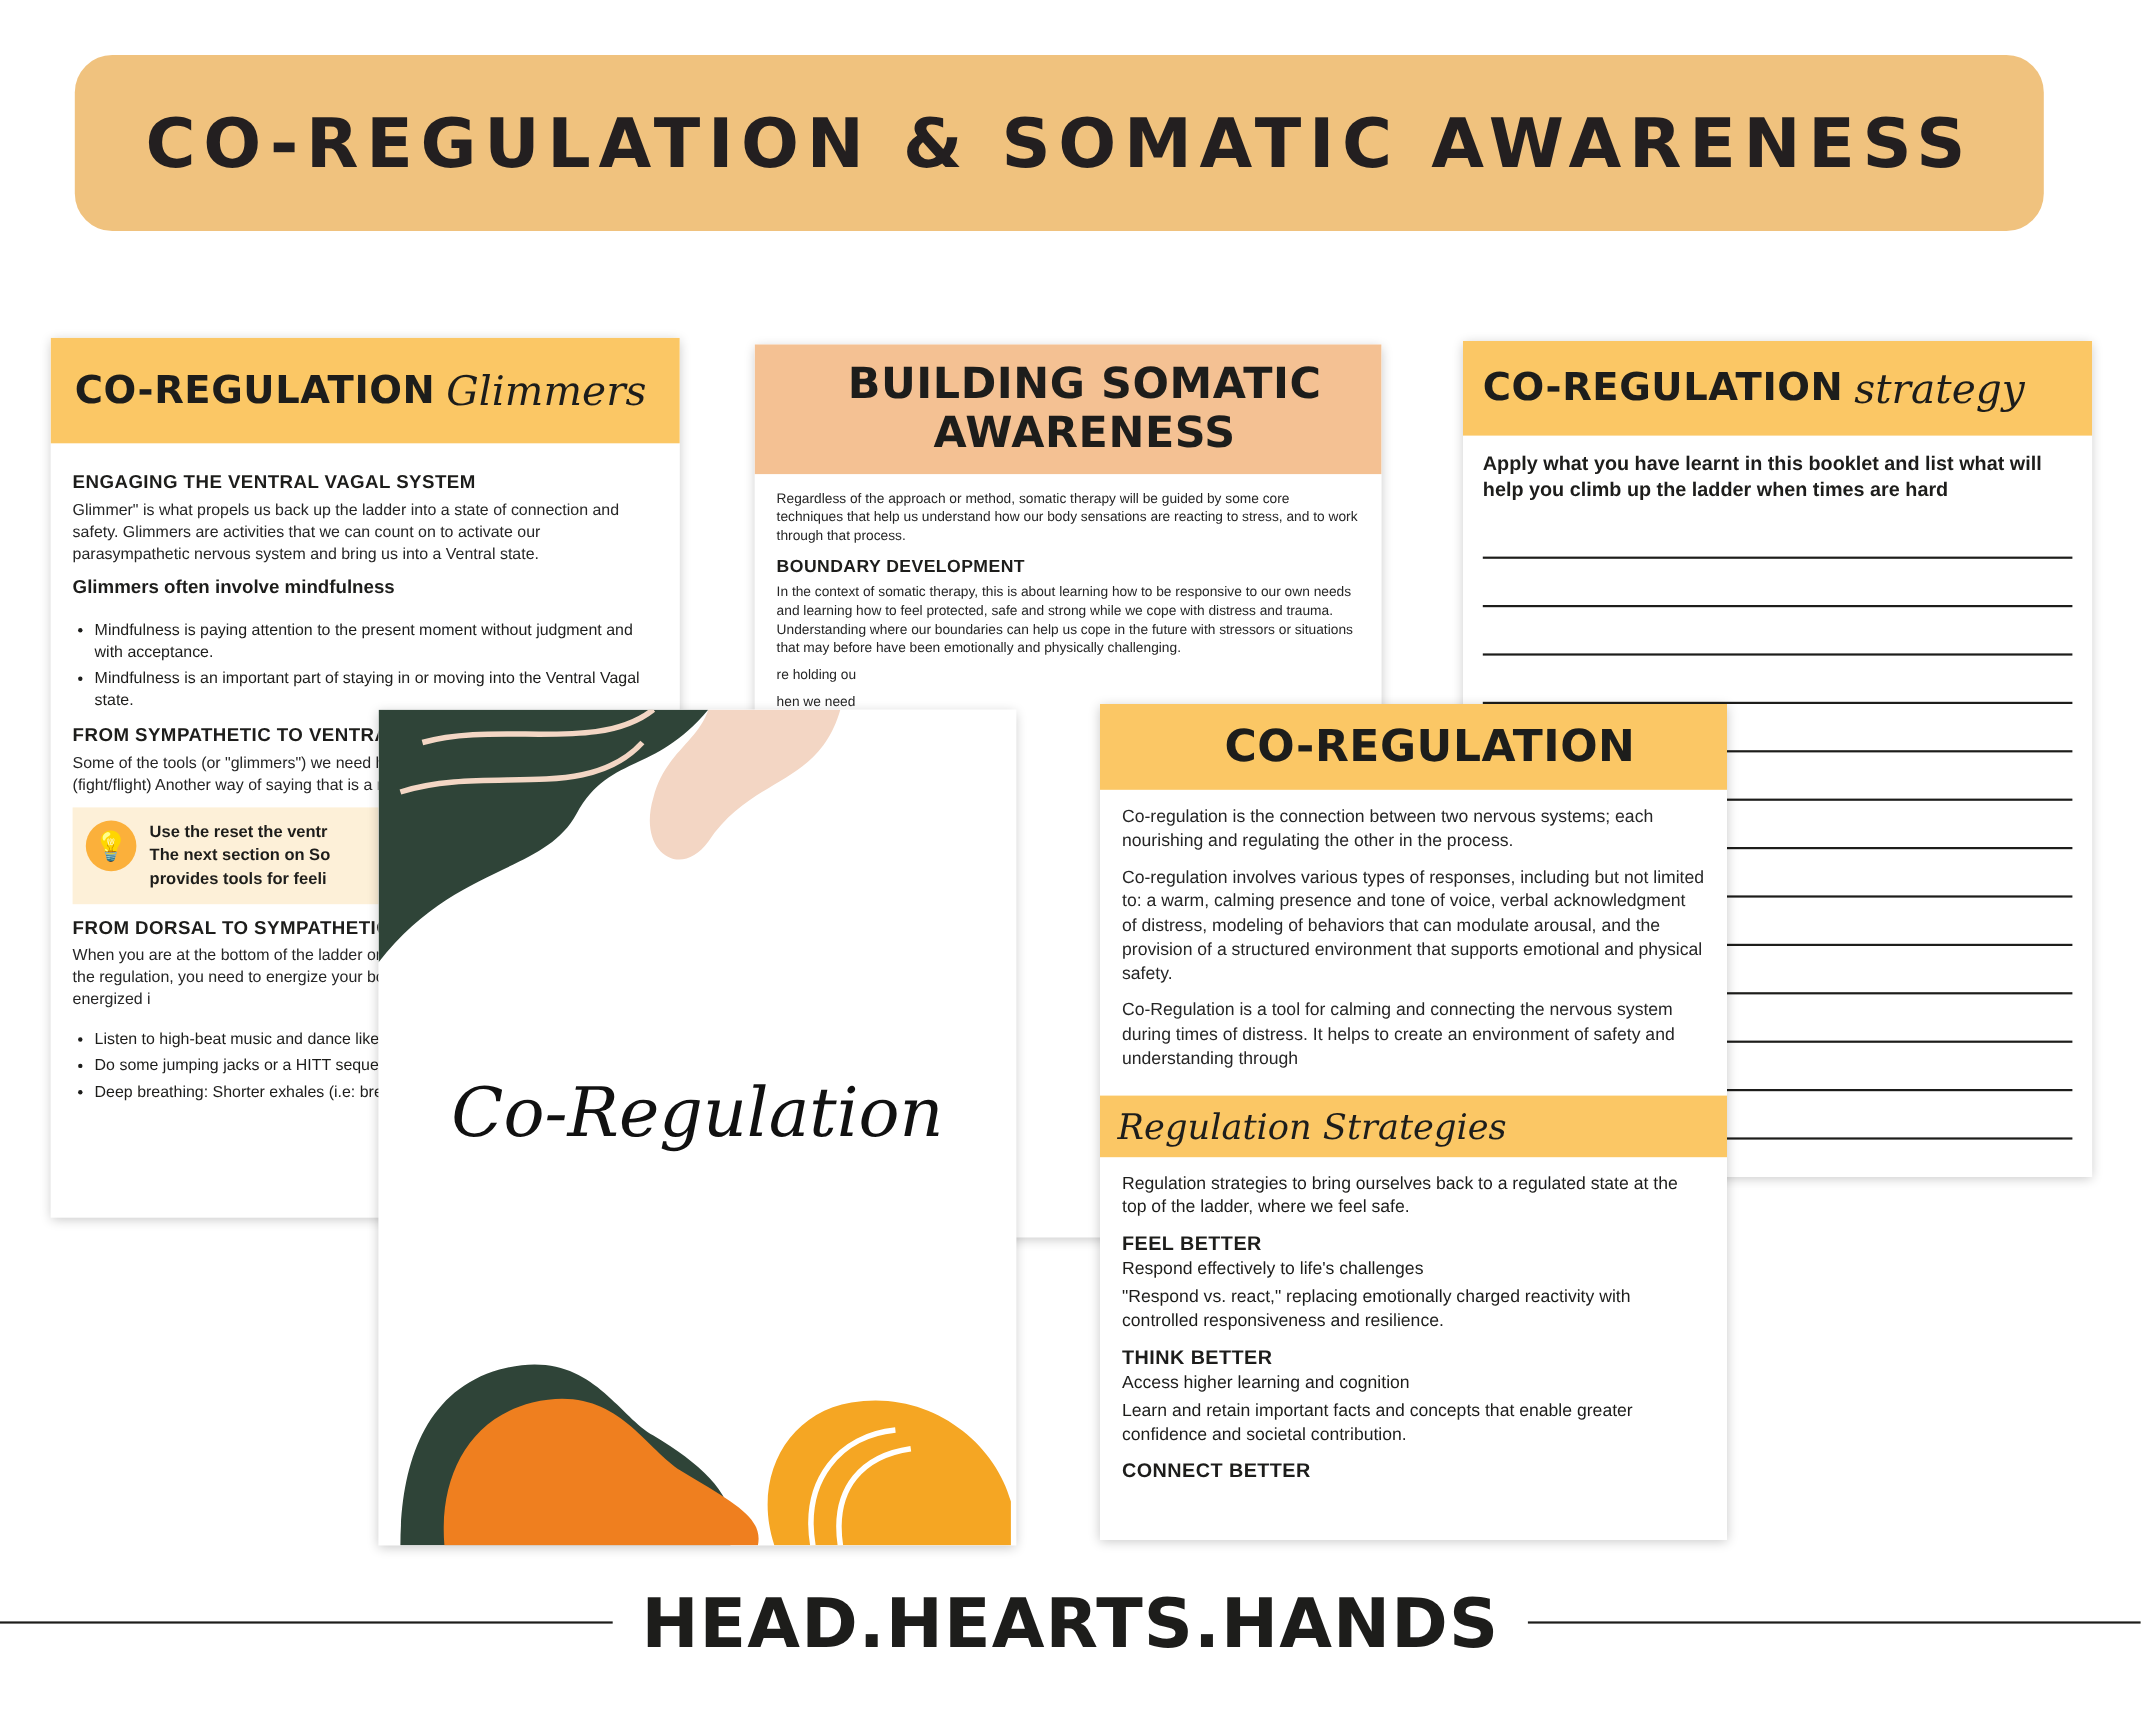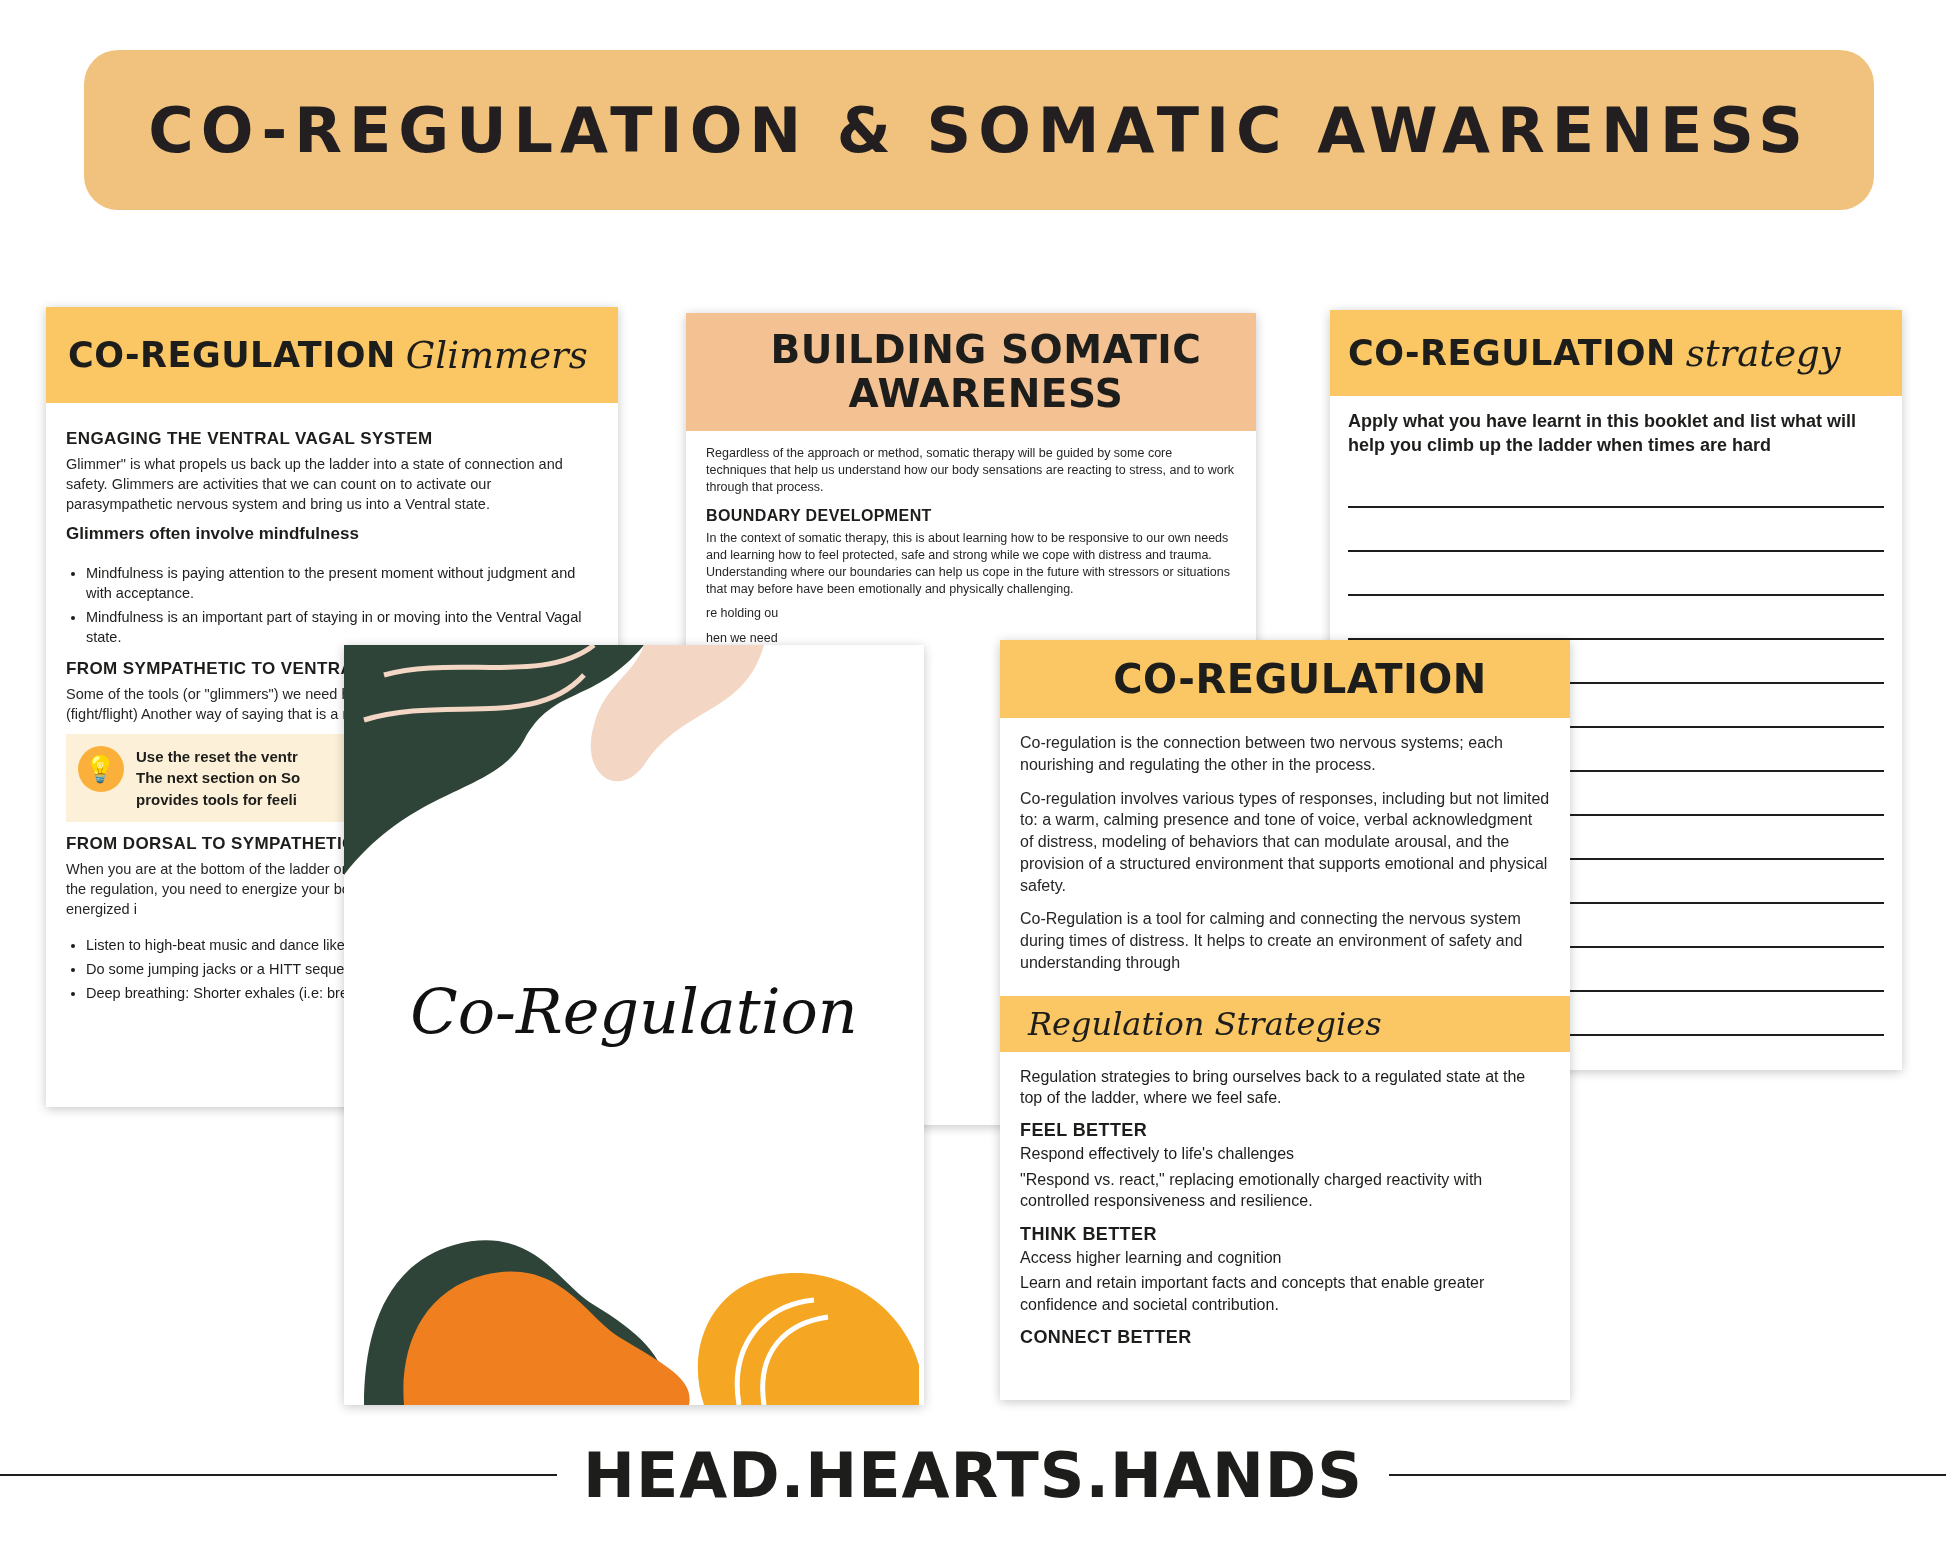--- a/index.html
+++ b/index.html
@@ -12,21 +12,21 @@
     height: 1557px;
     position: relative;
     overflow: hidden;
     font-family: "Liberation Sans", sans-serif;
     color: #1d1d1b;
   }
 
   
   .banner {
     position: absolute;
-    left: 84px;
+    left: 68px;
     top: 50px;
     width: 1790px;
     height: 160px;
     background: #f0c27e;
     border-radius: 34px;
     display: flex;
     align-items: center;
     justify-content: center;
   }
   .banner-title {
@@ -212,21 +212,20 @@
     display: flex;
     align-items: center;
     padding-left: 16px;
     box-sizing: border-box;
   }
   .band-script span {
     font-family: "DejaVu Serif", serif;
     font-style: italic;
     font-size: 32px;
     color: #1d1d1b;
-    margin-left: 12px;
   }
   #sheet-coreg .sec-title {
     font-size: 18px;
     margin: 12px 0 2px 0;
   }
   #sheet-coreg .sub-para {
     font-size: 16px;
     line-height: 1.34;
     margin: 0 0 4px 0;
   }

